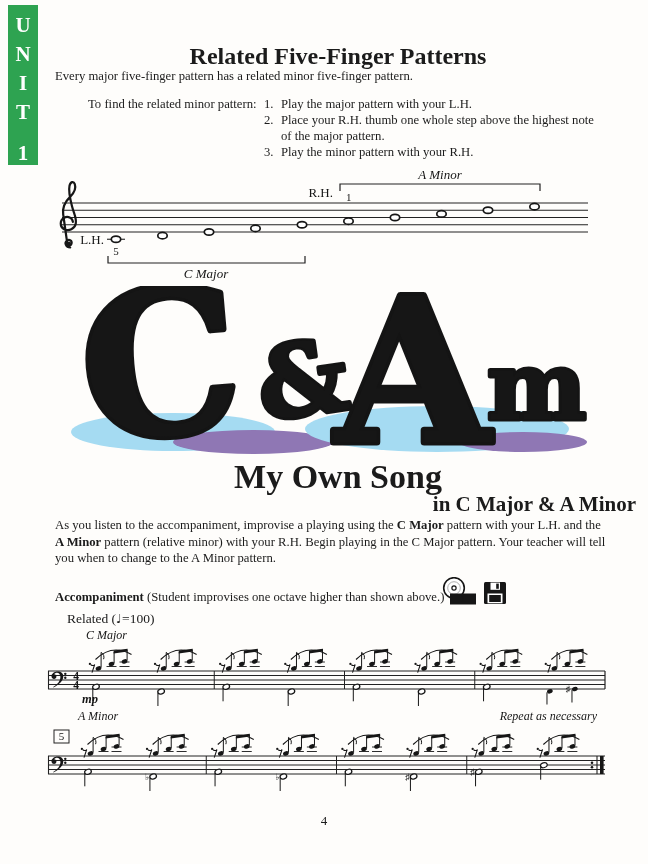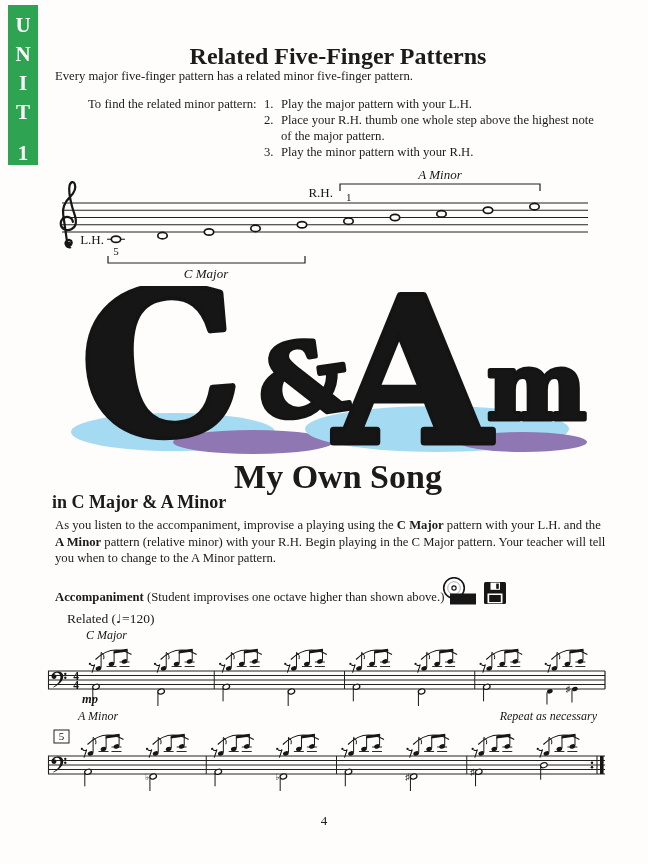--- a/index.html
+++ b/index.html
@@ -19,21 +19,21 @@
   .steps-label{width:176px;flex:none;margin-left:33px;}
   .steps{width:366px;}
   .step{display:flex;}
   .step-n{width:17px;flex:none;}
 
   .staff-fig{position:absolute;left:40px;top:166px;}
   .art{position:absolute;left:55px;top:286px;}
   .art text{font-family:"DejaVu Serif",serif;}
 
   .song-title{position:absolute;left:40px;right:12px;top:458px;text-align:center;font-size:34px;font-weight:bold;}
-  .song-sub{position:absolute;left:52px;right:12px;top:492px;text-align:left;font-size:18px;font-weight:bold;}
+  .song-sub{position:absolute;left:40px;right:12px;top:492px;text-align:right;font-size:21px;font-weight:bold;}
 
   .para{position:absolute;left:55px;top:517px;width:551px;font-size:12.7px;line-height:16.6px;text-align:left;}
   .b{font-weight:bold;}
 
   .acc-line{position:absolute;left:55px;top:590px;font-size:12.7px;}
   .cd-icon{position:absolute;left:442px;top:577px;}
   .disk-icon{position:absolute;left:483px;top:581px;}
 
   .tempo{position:absolute;left:67px;top:611px;font-size:13.5px;}
   .note-glyph{font-family:"DejaVu Sans",sans-serif;font-size:12.5px;}
@@ -183,21 +183,21 @@
 
   <svg class="disk-icon" width="25" height="25" viewBox="0 0 25 25">
     <rect x="1" y="1" width="22" height="22" rx="1.5" fill="#161616"></rect>
     <rect x="7.5" y="1.6" width="9.5" height="7.2" fill="#fff"></rect>
     <rect x="13.2" y="2.6" width="2.6" height="5.2" fill="#161616"></rect>
     <rect x="4.5" y="12.5" width="15" height="9.8" fill="#fff"></rect>
     <rect x="6.2" y="14" width="11.6" height="7" fill="#161616"></rect>
     <text x="12" y="20.2" font-size="7.8" font-weight="bold" fill="#ffffff" text-anchor="middle">1</text>
   </svg>
 
-  <div class="tempo"><span>Related (</span><span class="note-glyph">♩</span><span>=120)</span></div>
+  <div class="tempo"><span>Related (</span><span class="note-glyph">♩</span><span>=100)</span></div>
 
   <svg id="system1" class="music-svg" style="left:40px;top:629px" width="568" height="85" viewBox="0 0 568 85">
       <line x1="8" x2="565" y1="42" y2="42" stroke="#222" stroke-width="1"></line>
       <line x1="8" x2="565" y1="46.5" y2="46.5" stroke="#222" stroke-width="1"></line>
       <line x1="8" x2="565" y1="51" y2="51" stroke="#222" stroke-width="1"></line>
       <line x1="8" x2="565" y1="55.5" y2="55.5" stroke="#222" stroke-width="1"></line>
       <line x1="8" x2="565" y1="60" y2="60" stroke="#222" stroke-width="1"></line>
       <line x1="8.5" x2="8.5" y1="42" y2="60" stroke="#222" stroke-width="1.1"></line>
       <g transform="translate(13 42.6) scale(0.86)">
         <path d="M0 1.8 C1.5 .6 3.6 0 5.6 0 C9.3 0 12 2.2 12 5.5 C12 11 6.5 15.5 .5 18.5 L.2 18 C5 15 8.6 11.2 8.6 6.3 C8.6 3.2 6.9 1.3 4.7 1.3 C3.2 1.3 1.9 2 1.2 3.2 C2.8 3.1 4 4.2 4 5.8 C4 7.4 2.8 8.6 1.2 8.6 C-.6 8.6 -1.8 7.2 -1.8 5.2 C-1.8 3.9 -1.1 2.7 0 1.8 Z" fill="#161616"></path>

